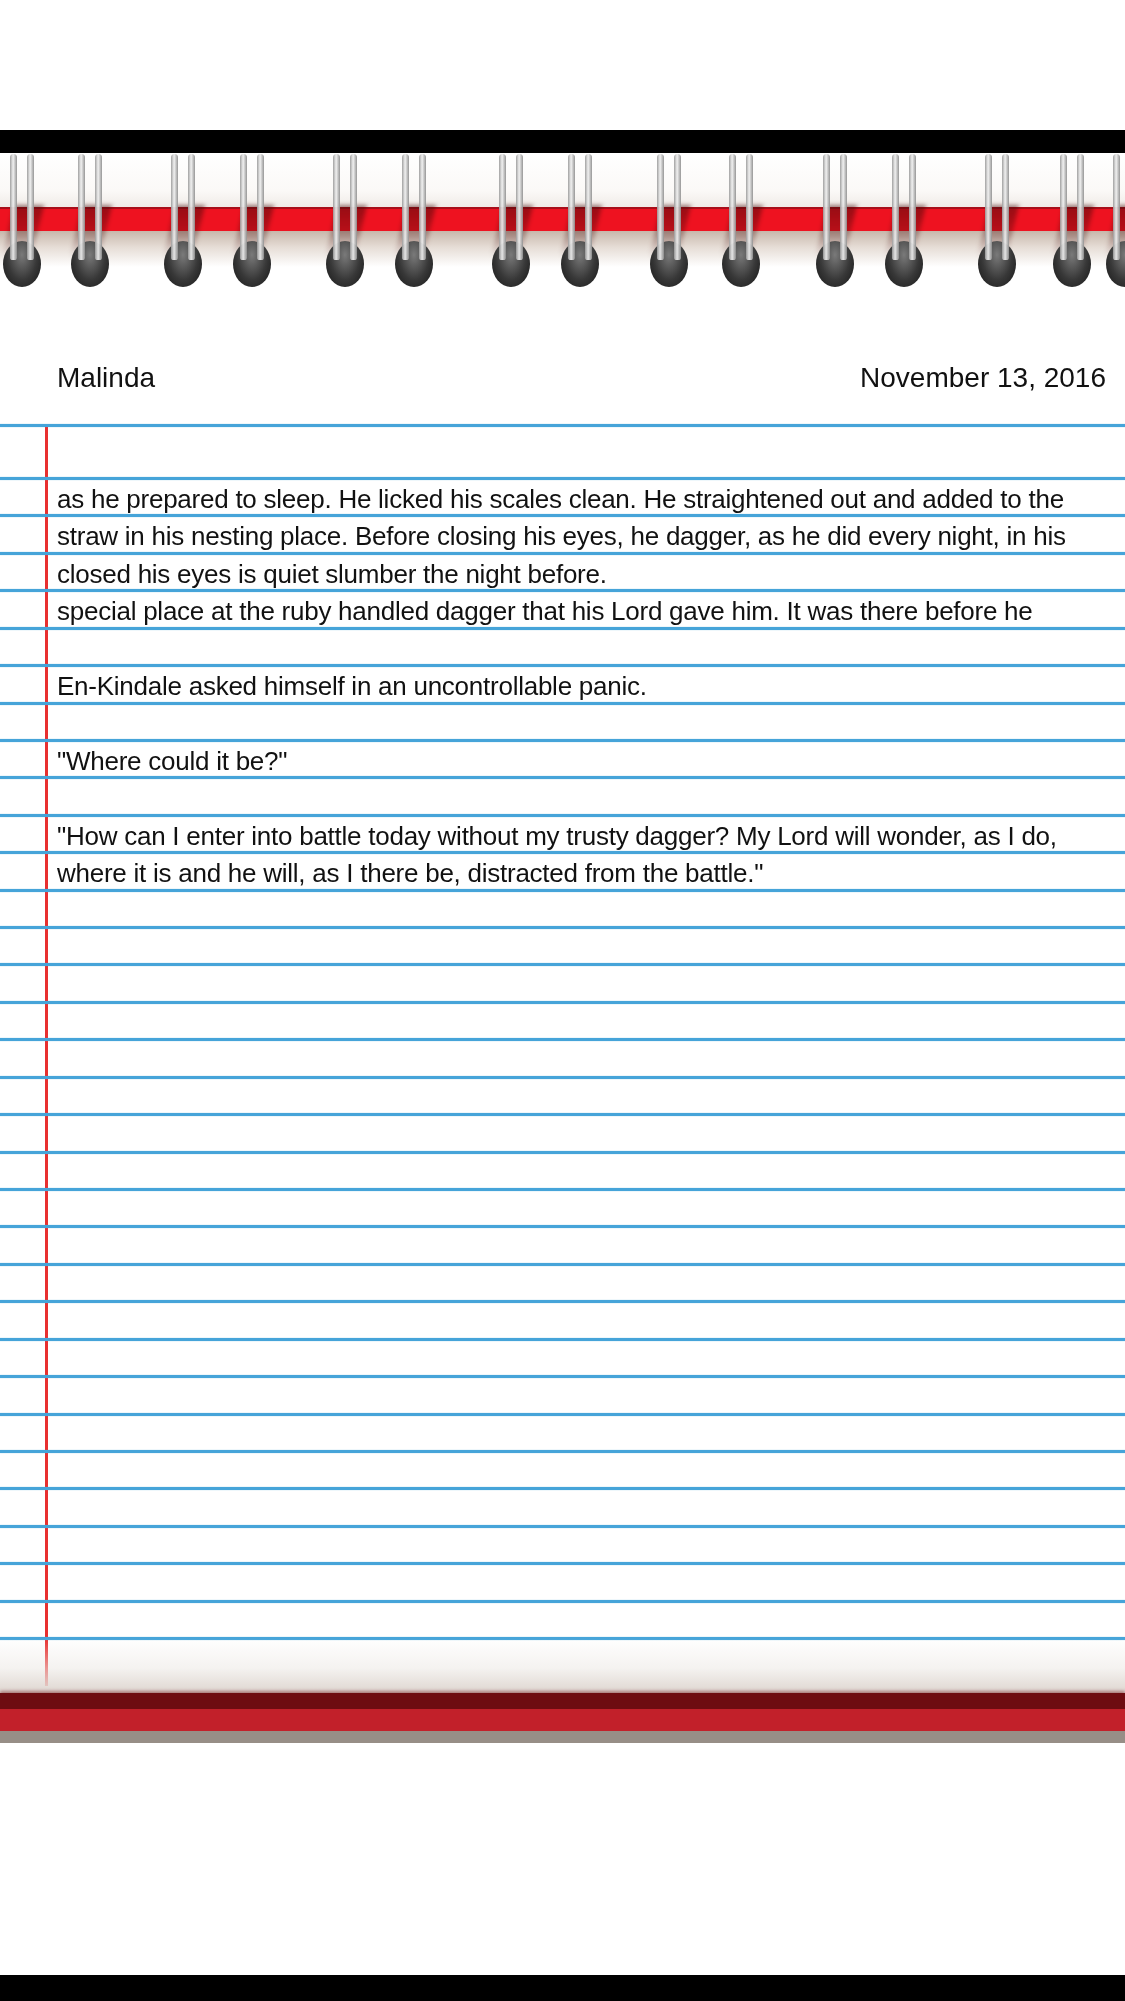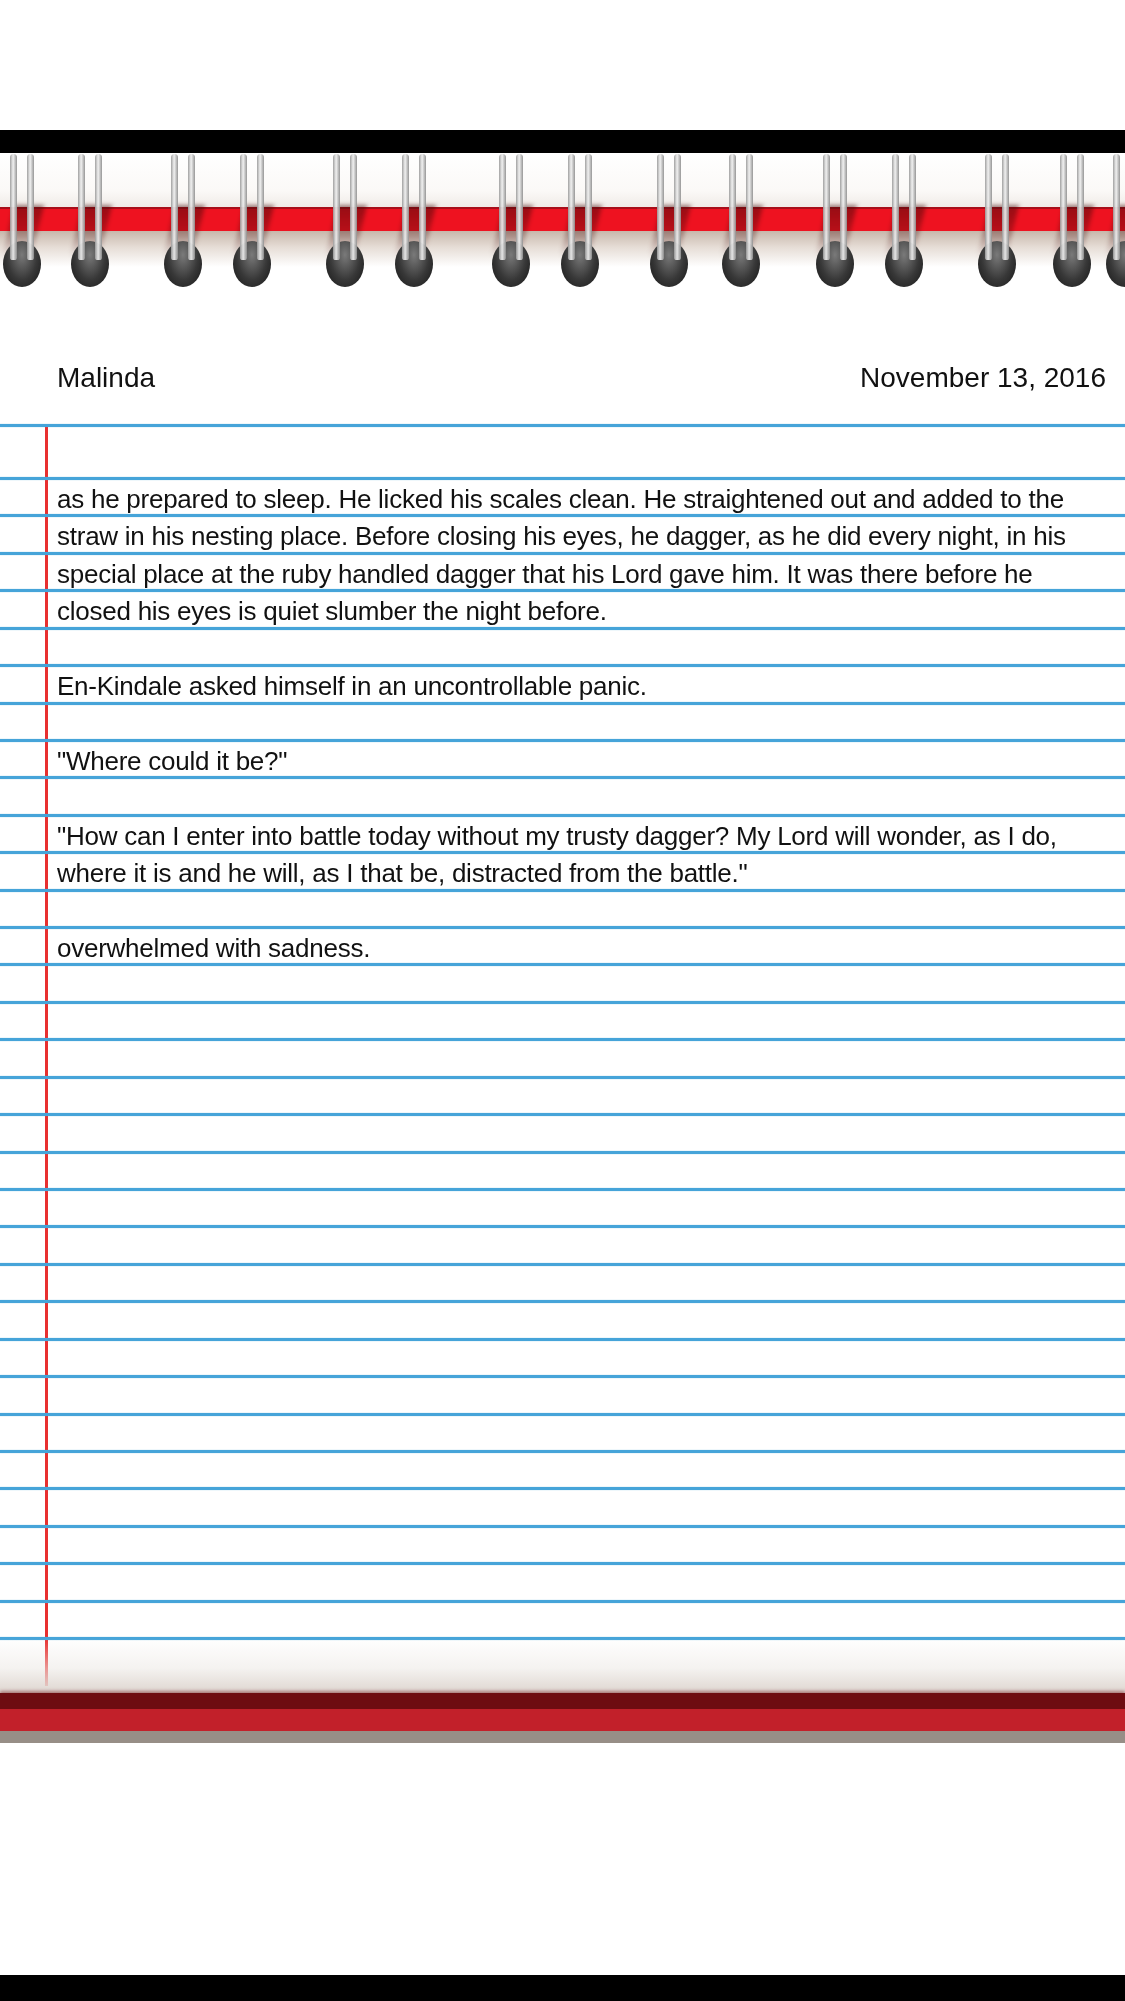--- a/index.html
+++ b/index.html
@@ -169,31 +169,30 @@
         <div class="abs rule-line" style="top: 1029.92px;"></div>
         <div class="abs rule-line" style="top: 1067.34px;"></div>
         <div class="abs rule-line" style="top: 1104.76px;"></div>
         <div class="abs rule-line" style="top: 1142.18px;"></div>
         <div class="abs rule-line" style="top: 1179.6px;"></div>
         <div class="abs rule-line" style="top: 1217.02px;"></div>
       </div>
     <div class="abs note-text" id="note-lines">
         <div class="note-text-line">as he prepared to sleep. He licked his scales clean. He straightened out and added to the</div>
         <div class="note-text-line">straw in his nesting place. Before closing his eyes, he dagger, as he did every night, in his</div>
+        <div class="note-text-line">closed his eyes is quiet slumber the night before.</div>
         <div class="note-text-line">special place at the ruby handled dagger that his Lord gave him. It was there before he</div>
-        <div class="note-text-line">closed his eyes is quiet slumber the night before.</div>
         <div class="note-text-line"></div>
         <div class="note-text-line">En-Kindale asked himself in an uncontrollable panic.</div>
         <div class="note-text-line"></div>
         <div class="note-text-line">"Where could it be?"</div>
         <div class="note-text-line"></div>
         <div class="note-text-line">"How can I enter into battle today without my trusty dagger? My Lord will wonder, as I do,</div>
-        <div class="note-text-line">where it is and he will, as I that be, distracted from the battle."</div>
-        <div class="note-text-line"></div>
-        <div class="note-text-line">overwhelmed with sadness.</div>
+        <div class="note-text-line">where it is and he will, as I there be, distracted from the battle."</div>
+        <div class="note-text-line"></div>
       </div>
   </div>
 
   <div class="abs page-bottom-shadow"></div>
   <div class="abs cover-maroon-bar"></div>
   <div class="abs cover-red-bar"></div>
   <div class="abs cover-gray-bar"></div>
   <div class="abs bottom-black-bar"></div>
 
 </div>

